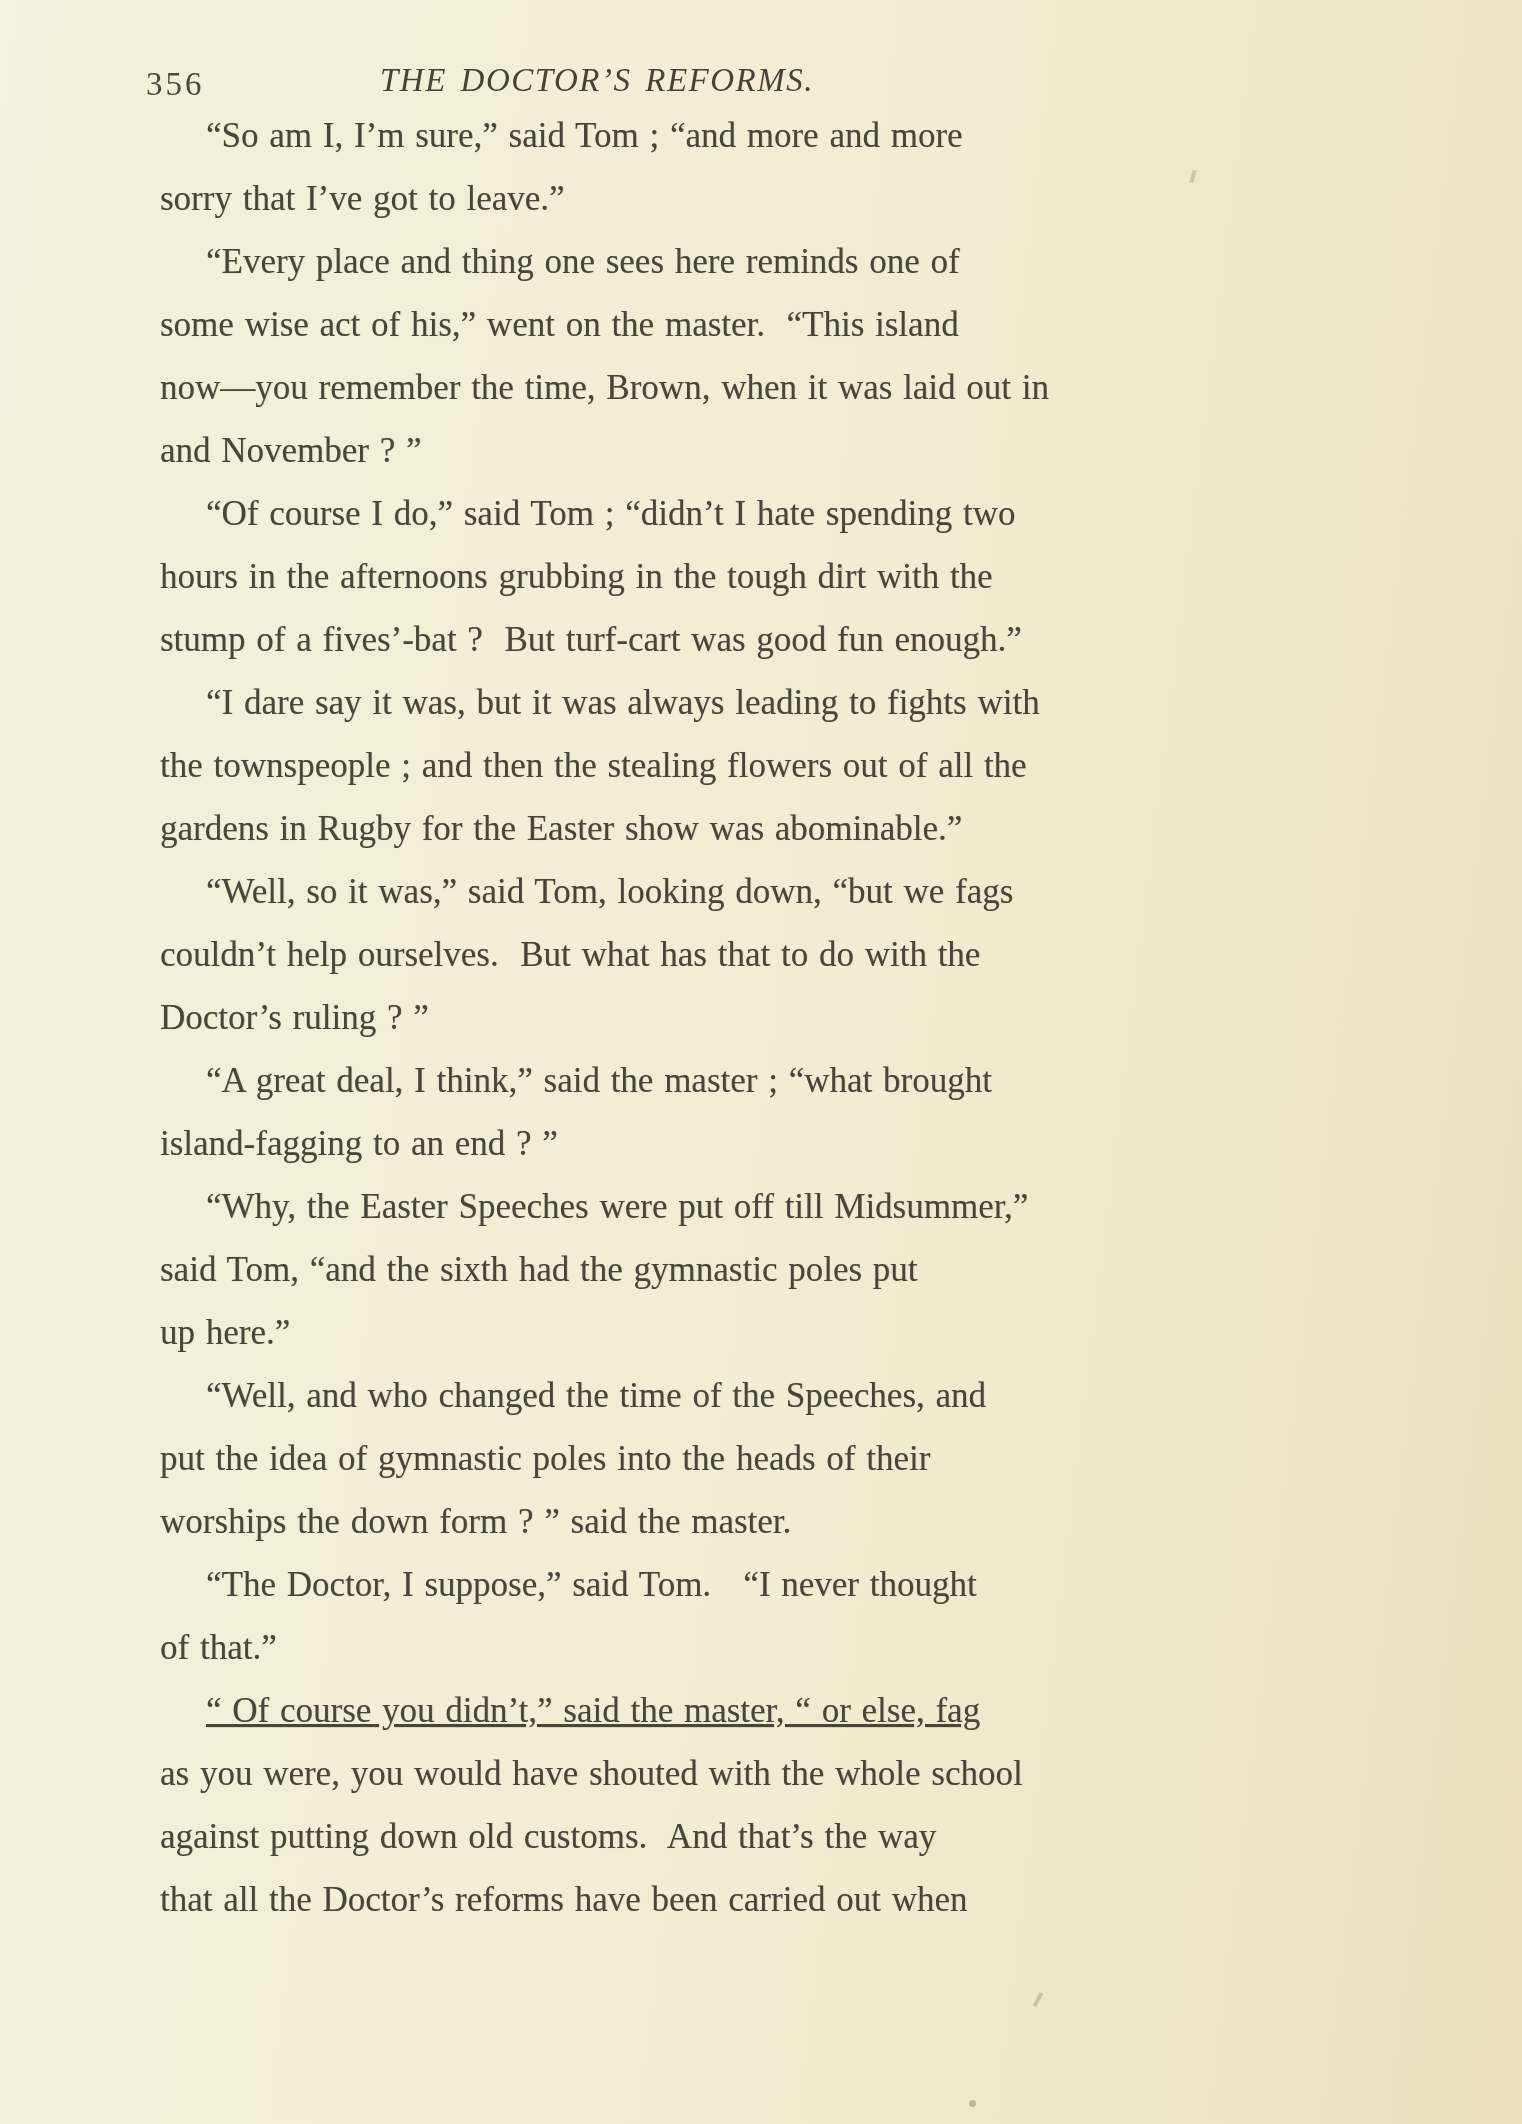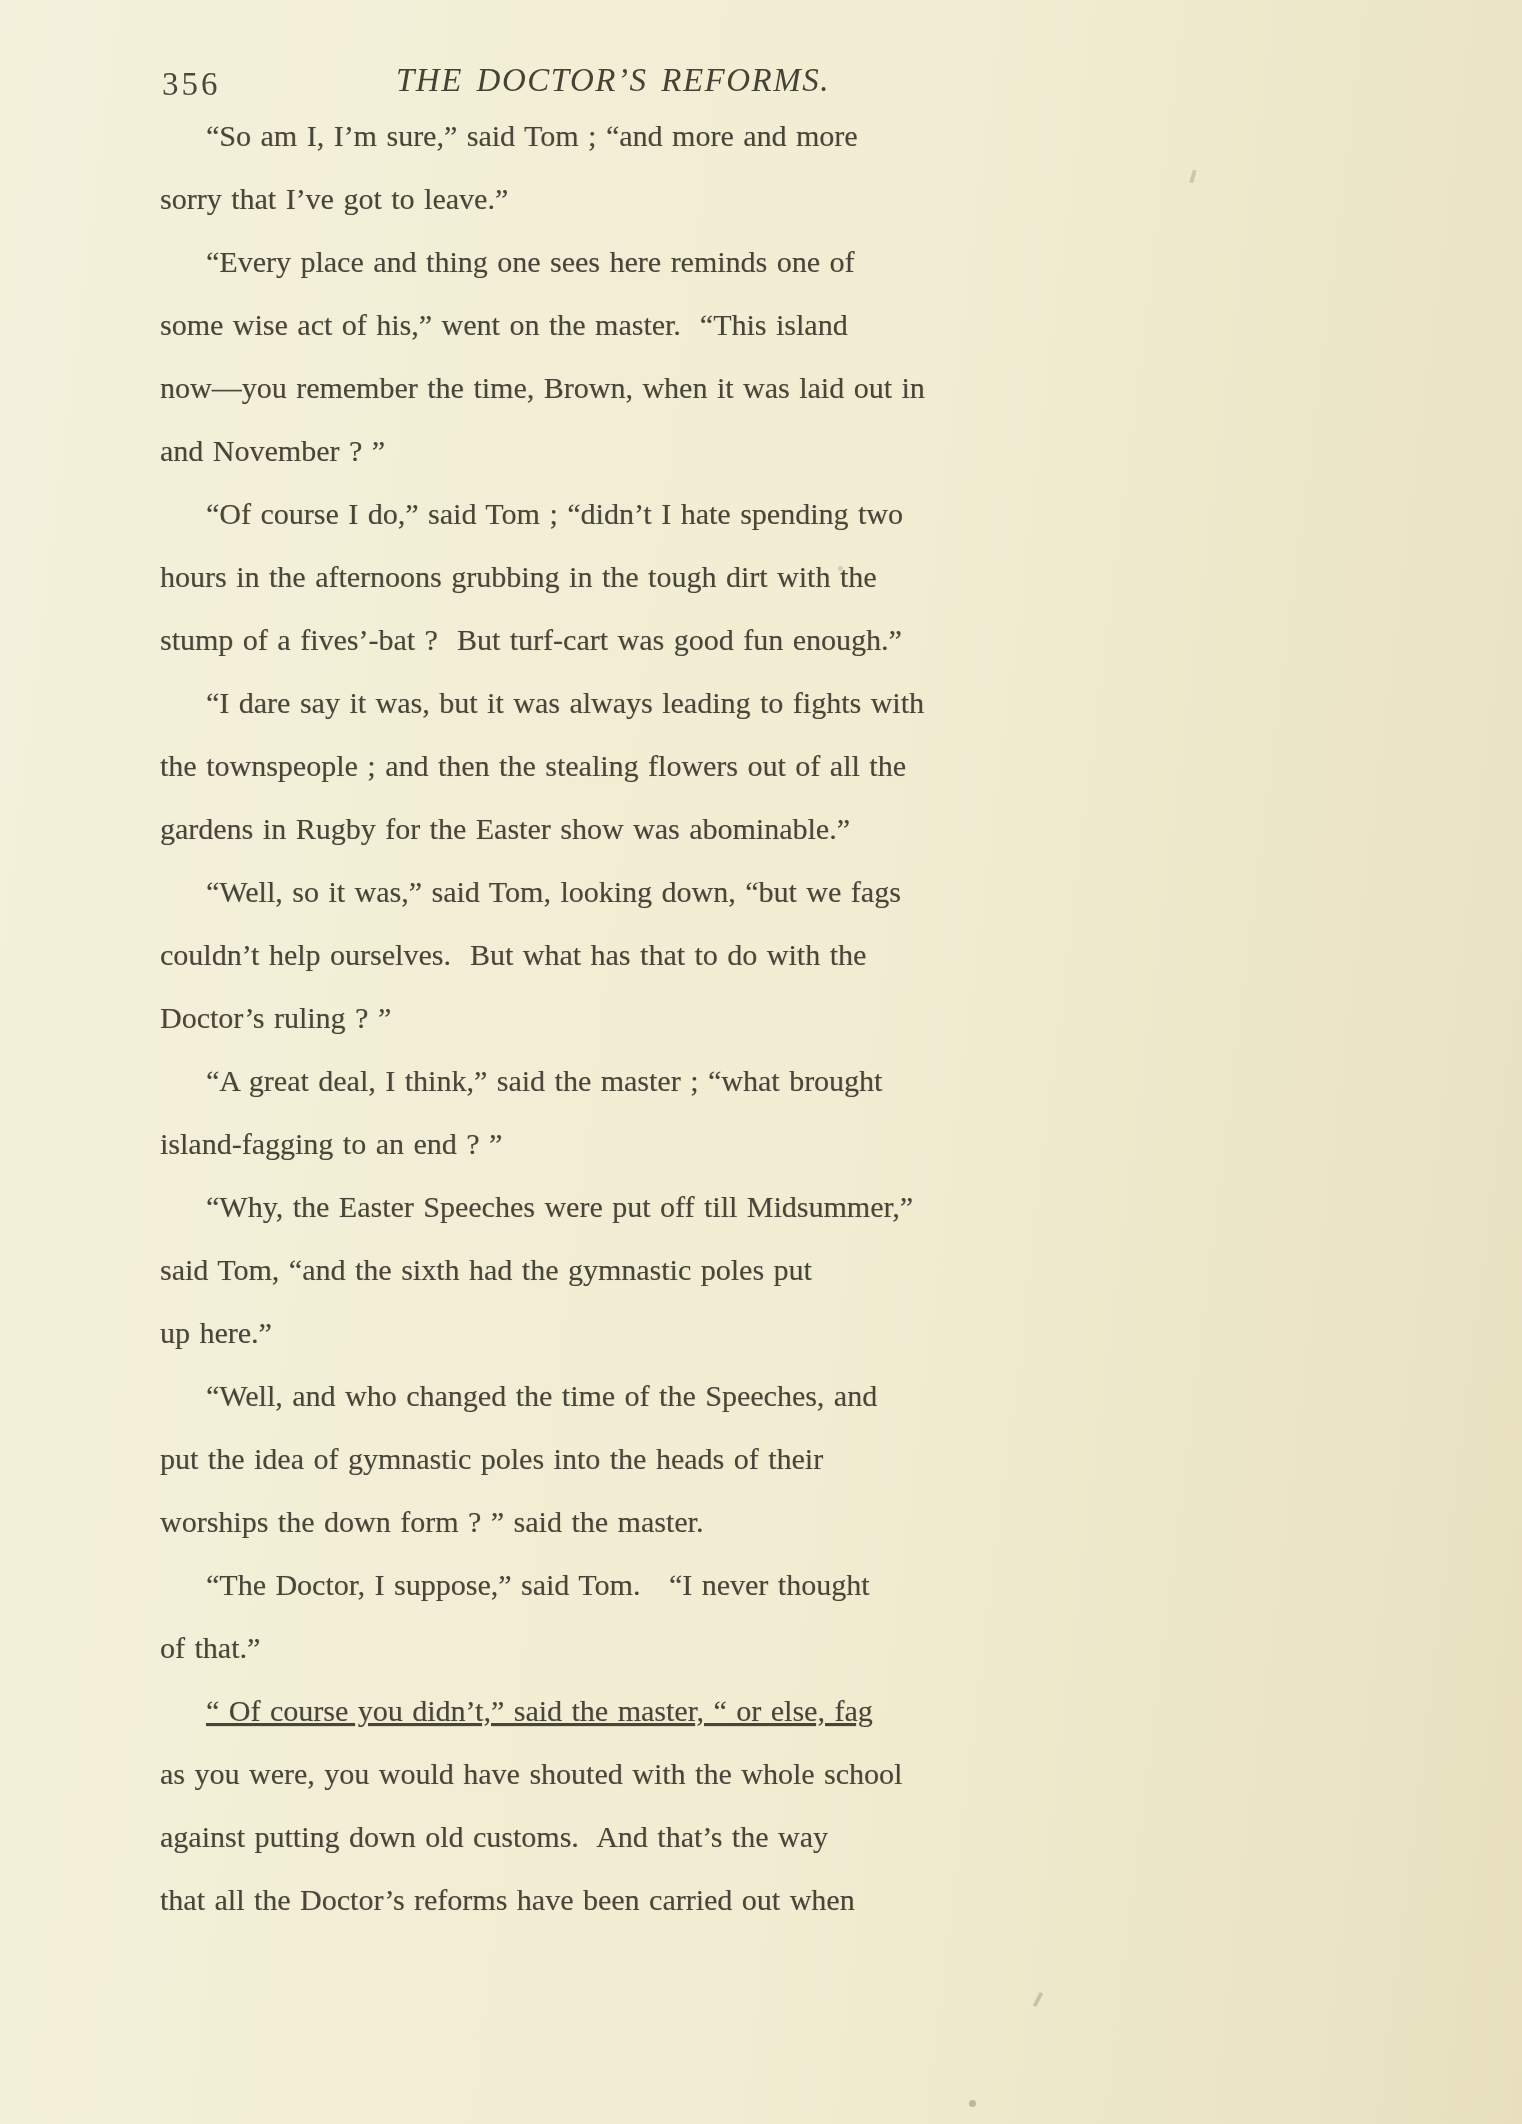--- a/index.html
+++ b/index.html
@@ -5,37 +5,37 @@
   html,body { margin:0; padding:0; }
   .page {
     position:relative;
     width:1522px; height:2124px;
     background:linear-gradient(97deg, #f4f1dc 0%, #f1edd2 55%, #eae3c3 92%, #e7dfbd 100%);
     overflow:hidden;
     font-family:"Liberation Serif","DejaVu Serif",serif;
     color:#4a4539;
   }
   .header {
-    position:absolute; left:160px; top:60px; width:906px; height:44px;
+    position:absolute; left:144px; top:60px; width:906px; height:44px;
   }
   .page-num {
     position:absolute; left:2px; top:6px;
     font-size:33px; letter-spacing:3px; color:#4e483c;
   }
   .running-head {
     position:absolute; left:0; right:0; top:2px; text-align:center;
     font-style:italic; font-size:33px; letter-spacing:1.5px; color:#474236;
     word-spacing:4px;
   }
   .body {
     position:absolute; left:160px; top:104px; width:906px;
   }
   .para { margin:0; }
   .line {
-    font-size:30px; line-height:63px; height:63px;
+    font-size:35px; line-height:63px; height:63px;
     white-space:nowrap;
     word-spacing:2px;
     text-shadow:0.4px 0.4px 0.7px rgba(76,70,58,0.35);
   }
   .line.indent { text-indent:46px; }
   .speck { position:absolute; background:rgba(105,95,68,0.55); }
   .speck.round { border-radius:50%; }
 </style>
 </head>
 <body>

